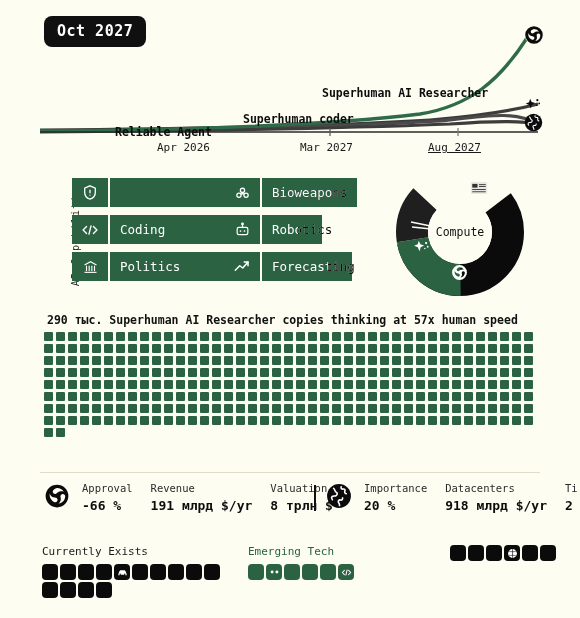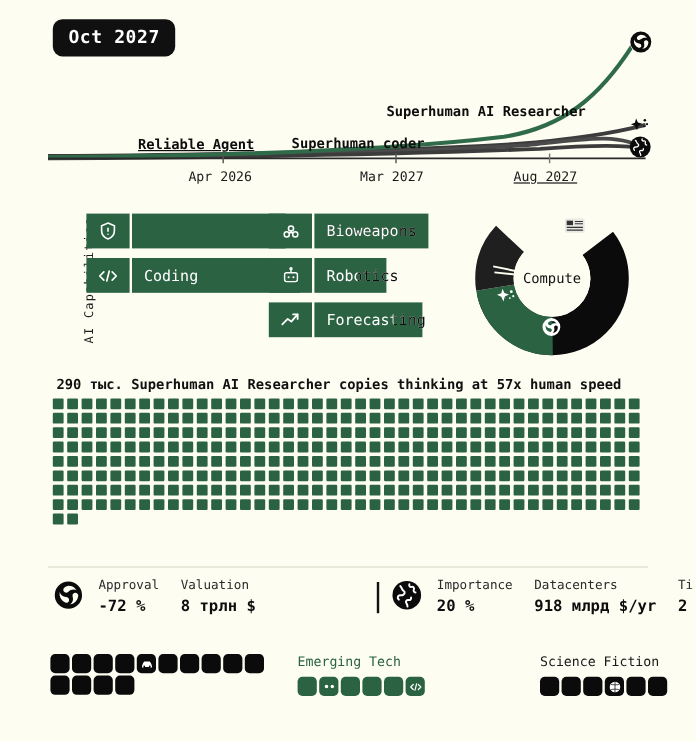--- a/index.html
+++ b/index.html
@@ -136,21 +136,21 @@
 
     <path d="M40,131 C180,130 320,126 420,114 C470,106 500,80 527,38" fill="none" stroke="#2f6b48" stroke-width="3.4"></path>
 
     <line x1="40" y1="132" x2="538" y2="132" stroke="#2a2a2a" stroke-width="1.4"></line>
 
     <line x1="186" y1="128" x2="186" y2="136" stroke="#555" stroke-width="1.2"></line>
     <line x1="330" y1="128" x2="330" y2="136" stroke="#555" stroke-width="1.2"></line>
     <line x1="458" y1="128" x2="458" y2="136" stroke="#777" stroke-width="1.2"></line>
   </svg>
 
-  <div class="milestone-label" style="left:115px; top:113px;text-decoration:underline;">Reliable Agent</div>
+  <div class="milestone-label" style="left:115px; top:125px;">Reliable Agent</div>
   <div class="milestone-label" style="left:243px; top:112px;">Superhuman coder</div>
   <div class="milestone-label" style="left:322px; top:86px;">Superhuman AI Researcher</div>
 
   <div class="axis-tick-label" style="left:157px; top:141px;">Apr 2026</div>
   <div class="axis-tick-label" style="left:300px; top:141px;">Mar 2027</div>
   <div class="axis-tick-label" style="left:428px; top:141px;text-decoration:underline;">Aug 2027</div>
 
   <div class="endpoint-icon" style="left:524px; top:25px;">
     <svg width="20" height="20" viewBox="0 0 24 24">
       <circle cx="12" cy="12" r="11" fill="#fdfdf2"></circle>
@@ -221,20 +221,34 @@
         <line x1="12" y1="4" x2="12" y2="8"></line>
           <circle cx="12" cy="3" r="1.2" fill="#fff"></circle>
         <circle cx="9" cy="13.5" r="1.3" fill="#fff" stroke="none"></circle>
           <circle cx="15" cy="13.5" r="1.3" fill="#fff" stroke="none"></circle>
       </svg>
     </div>
     <div class="cap-bar" style="width:60px;"></div>
     <div class="cap-text-over" style="left:38px; color:#ffffff;">Robotics</div>
   </div>
 
+  <div class="cap-row" style="left:72px; top:84px;">
+    <div class="cap-icon">
+      <svg width="17" height="16" viewBox="0 0 24 24" fill="none" stroke="#fff" stroke-width="1.7">
+        <polyline points="3,9 12,4 21,9"></polyline>
+          <line x1="3" y1="20" x2="21" y2="20"></line>
+        <line x1="6" y1="10" x2="6" y2="18"></line>
+          <line x1="10" y1="10" x2="10" y2="18"></line>
+        <line x1="14" y1="10" x2="14" y2="18"></line>
+          <line x1="18" y1="10" x2="18" y2="18"></line>
+      </svg>
+    </div>
+    <div class="cap-bar" style="width:120px;"></div>
+    <div class="cap-text-over" style="left:38px; color:#ffffff;">Politics</div>
+  </div>
 
   <div class="cap-row" style="left:224px; top:84px;">
     <div class="cap-icon">
       <svg width="18" height="15" viewBox="0 0 24 20" fill="none" stroke="#fff" stroke-width="2" stroke-linecap="round" stroke-linejoin="round">
         <polyline points="3,15 9,9 13,12 20,4"></polyline>
           <polyline points="15,4 20,4 20,9"></polyline>
       </svg>
     </div>
     <div class="cap-bar" style="width:90px;"></div>
     <div class="cap-text-over" style="left:38px; color:#ffffff;">Forecasting</div>
@@ -627,21 +641,25 @@
 <div id="stats-row">
 
   <div class="stat-group" style="left:44px; top:4px;">
     <div style="margin-right:12px;">
       <svg width="26" height="26" viewBox="0 0 24 24">
         <path d="M12 1.5a10.5 10.5 0 1 0 10.5 10.5A10.5 10.5 0 0 0 12 1.5zm0 3.2a7.3 7.3 0 0 1 6.2 3.4c-2.2-.9-4.6-.4-6.2 1.2-1.1 1.1-2.7 1-3.5-.1-.8-1.1-.4-2.6.8-3.3a7.2 7.2 0 0 1 2.7-1.2zM5.3 9.6c.6 2.3 2.5 3.8 4.8 3.8 1.5 0 2.6 1.2 2.4 2.6-.2 1.3-1.6 2.2-2.9 1.7a7.3 7.3 0 0 1-4.3-8.1zm8.1 9.5c1.9-1.4 2.6-3.7 1.9-5.9-.5-1.4.4-2.8 1.8-3 1.3-.2 2.5.9 2.5 2.3a7.3 7.3 0 0 1-6.2 6.6z" fill="#0b0b0b"></path>
       </svg>
     </div>
     <div class="stat-item">
       <div class="stat-label">Approval</div>
-      <div class="stat-value">-72 %</div>
+      <div class="stat-value">-66 %</div>
+    </div>
+    <div class="stat-item">
+      <div class="stat-label">Revenue</div>
+      <div class="stat-value">191 млрд $/yr</div>
     </div>
     <div class="stat-item">
       <div class="stat-label">Valuation</div>
       <div class="stat-value">8 трлн $</div>
     </div>
   </div>
 
   <div class="stat-group" style="left:312px; top:4px;">
     <div class="vdivider"></div>
     <div style="margin-right:12px;">
@@ -661,20 +679,21 @@
     <div class="stat-item">
       <div class="stat-label">Ti</div>
       <div class="stat-value">2</div>
     </div>
   </div>
 </div>
 
 <div id="bottom-sections">
 
   <div class="chip-section" style="left:42px; top:5px; width:180px;">
+    <div class="chip-title" style="color:#1a1a1a;">Currently Exists</div>
     <div class="chip-grid" id="chips-0" style="width:178px;">
         <div class="chip chip-black"></div>
         <div class="chip chip-black"></div>
         <div class="chip chip-black"></div>
         <div class="chip chip-black"></div>
         <div class="chip chip-black">
           <svg width="11" height="9" viewBox="0 0 24 18" fill="#0b0b0b">
             <path d="M3 12v3h3v-1h12v1h3v-3l-2-5-2-3H7L5 7z" fill="#fff"></path>
             <circle cx="7" cy="13" r="1.6" fill="#0b0b0b"></circle>
             <circle cx="17" cy="13" r="1.6" fill="#0b0b0b"></circle>
@@ -709,21 +728,20 @@
           <svg width="11" height="9" viewBox="0 0 26 18" fill="none" stroke="#fff" stroke-width="2.4" stroke-linecap="round" stroke-linejoin="round">
             <polyline points="8,4 3,9 8,14"></polyline>
             <polyline points="18,4 23,9 18,14"></polyline>
             <line x1="14.5" y1="3" x2="11.5" y2="15"></line>
           </svg>
         </div>
       </div>
   </div>
 
   <div class="chip-section" style="left:450px; top:5px; width:130px;">
-    <div class="chip-title" style="color:#1a1a1a;">Science Fiction</div>
     <div class="chip-grid" id="chips-2">
         <div class="chip chip-black"></div>
         <div class="chip chip-black"></div>
         <div class="chip chip-black"></div>
         <div class="chip chip-black">
           <svg width="11" height="11" viewBox="0 0 20 20">
             <circle cx="10" cy="10" r="8" fill="#fff"></circle>
             <path d="M10 2v16M4 6c3 1 9 1 12 0M4 14c3-1 9-1 12 0" stroke="#0b0b0b" stroke-width="1.1" fill="none"></path>
           </svg>
         </div>

